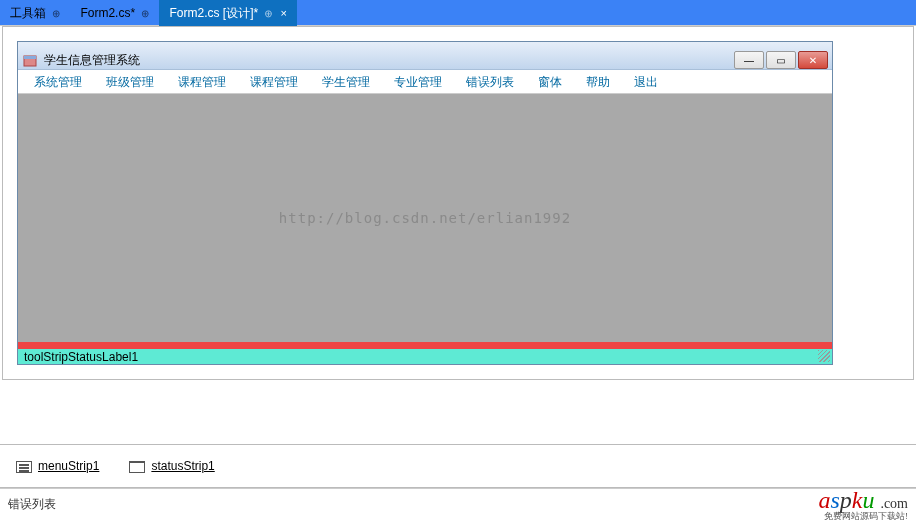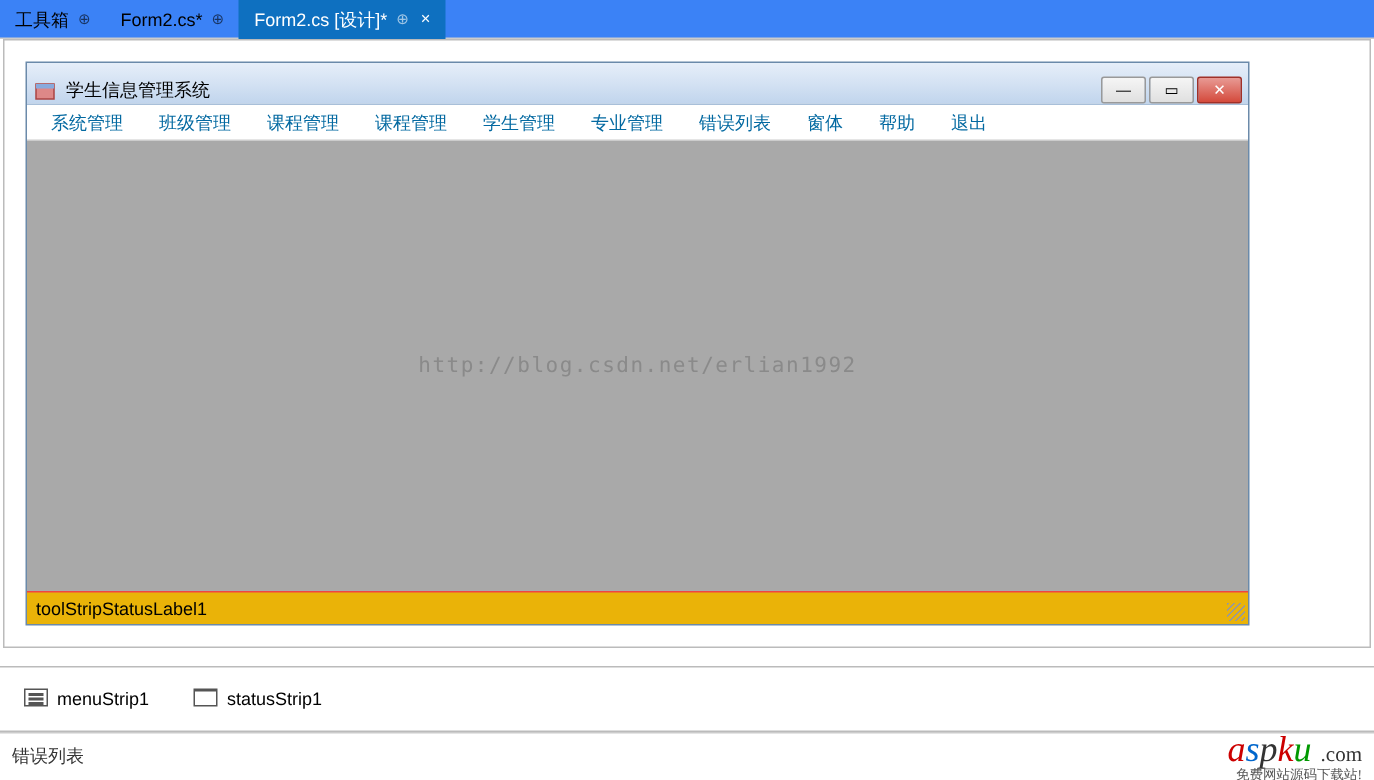--- a/index.html
+++ b/index.html
@@ -21,33 +21,33 @@
     }
     .winform-icon { width: 16px; height: 16px; margin-right: 6px; display: inline-flex; align-items: center; justify-content: center; }
     .winform-title { flex: 1; color: #000; font-size: 12px; }
     .winform-btns { display: flex; gap: 2px; }
     .winform-btn { width: 30px; height: 18px; border: 1px solid #999; display: flex; align-items: center; justify-content: center; font-size: 10px; background: linear-gradient(to bottom, #f5f5f5, #e0e0e0); border-radius: 2px; cursor: pointer; }
     .winform-btn.close { background: linear-gradient(to bottom, #e89a94, #d44a3c); color: #fff; border-color: #a03028; }
     
     .menu-strip { display: flex; background: #fff; border-bottom: 1px solid #ccc; height: 24px; padding: 0 4px; }
     .menu-item { padding: 4px 12px; cursor: pointer; color: #0369a1; font-size: 12px; }
     
-    .client-area { background: #a9a9a9; height: 300px; position: relative; display: flex; align-items: center; justify-content: center; }
+    .client-area { background: #a9a9a9; height: 248px; position: relative; display: flex; align-items: center; justify-content: center; }
     .watermark { color: #8a8a8a; font-size: 14px; font-family: monospace; letter-spacing: 1px; }
     
-    .status-strip { display: flex; align-items: center; height: 22px; background: #eab308; border-top: 1px solid #ef4444; padding: 0 6px; font-size: 12px; position: relative; }
+    .status-strip { display: flex; align-items: center; height: 22px; background: #5eead4; border-top: 7px solid #ef4444; padding: 0 6px; font-size: 12px; position: relative; }
     .resize-grip { position: absolute; right: 2px; bottom: 2px; width: 12px; height: 12px; 
       background: repeating-linear-gradient(135deg, #999 0, #999 1px, transparent 1px, transparent 3px); }
     
     .component-tray { 
       position: absolute; bottom: 32px; left: 0; right: 0; height: 44px;
       background: #fff; border-top: 1px solid #bbb; border-bottom: 1px solid #bbb;
       display: flex; align-items: center; padding: 0 16px; gap: 30px;
     }
-    .component { display: flex; align-items: flex-start; gap: 6px; font-size: 12px; }
+    .component { display: flex; align-items: flex-end; gap: 6px; font-size: 12px; text-decoration: underline; }
     .component-icon { width: 16px; height: 12px; border: 1px solid #555; background: #fff; display: inline-block; position: relative; }
     .component-icon.menu::after { content: ''; position: absolute; top: 2px; left: 2px; right: 2px; height: 2px; background: #555; box-shadow: 0 3px 0 #555, 0 6px 0 #555; }
     .component-icon.status { border-top: 2px solid #555; }
     
     .footer { position: absolute; bottom: 0; left: 0; right: 0; height: 32px; display: flex; align-items: center; justify-content: space-between; padding: 0 8px; border-top: 1px solid #ccc; }
     .error-list { font-size: 12px; color: #333; }
     .logo { font-family: Georgia, serif; }
     .logo-main { font-size: 24px; font-weight: normal; font-style: italic; }
     .logo-a { color: #c00; }
     .logo-s { color: #06c; }

